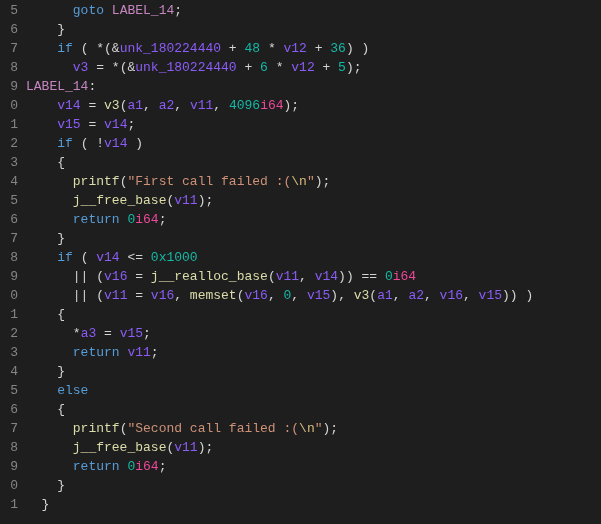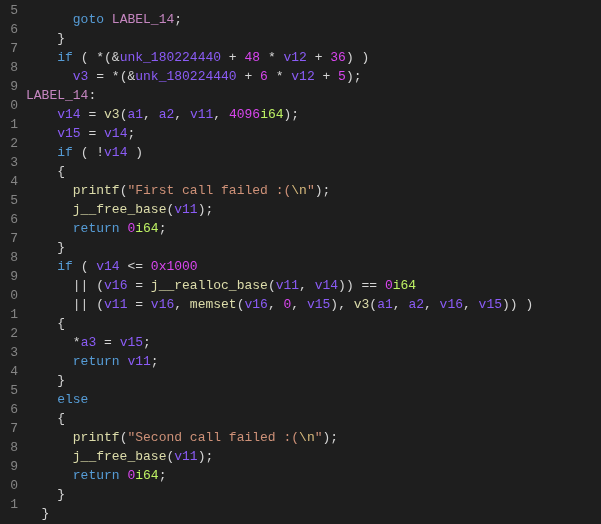--- a/index.html
+++ b/index.html
@@ -28,35 +28,35 @@
     user-select: none;
     padding-top: 1px;
   }
   .gutter div {
     height: 19px;
   }
   .code {
     flex: 1;
     white-space: pre;
     position: relative;
-    padding-top: 10px;
+    padding-top: 1px;
   }
   .code .line {
     height: 19px;
   }
   .tok-kw     { color: #569cd6; }
   .tok-label  { color: #c586c0; }
   .tok-id     { color: #8b5cf6; }
   .tok-func   { color: #dcdcaa; }
-  .tok-num    { color: #d946ef; }
+  .tok-num    { color: #14b8a6; }
   .tok-str    { color: #ce9178; }
   .tok-esc    { color: #d7ba7d; }
   .tok-punct  { color: #d4d4d4; }
   .tok-op     { color: #d4d4d4; }
-  .tok-pref   { color: #bef264; }
+  .tok-pref   { color: #ec4899; }
 </style>
 </head>
 <body>
 
 <div class="editor">
   <div class="gutter" id="gutter">
       <div>5</div>
       <div>6</div>
       <div>7</div>
       <div>8</div>

